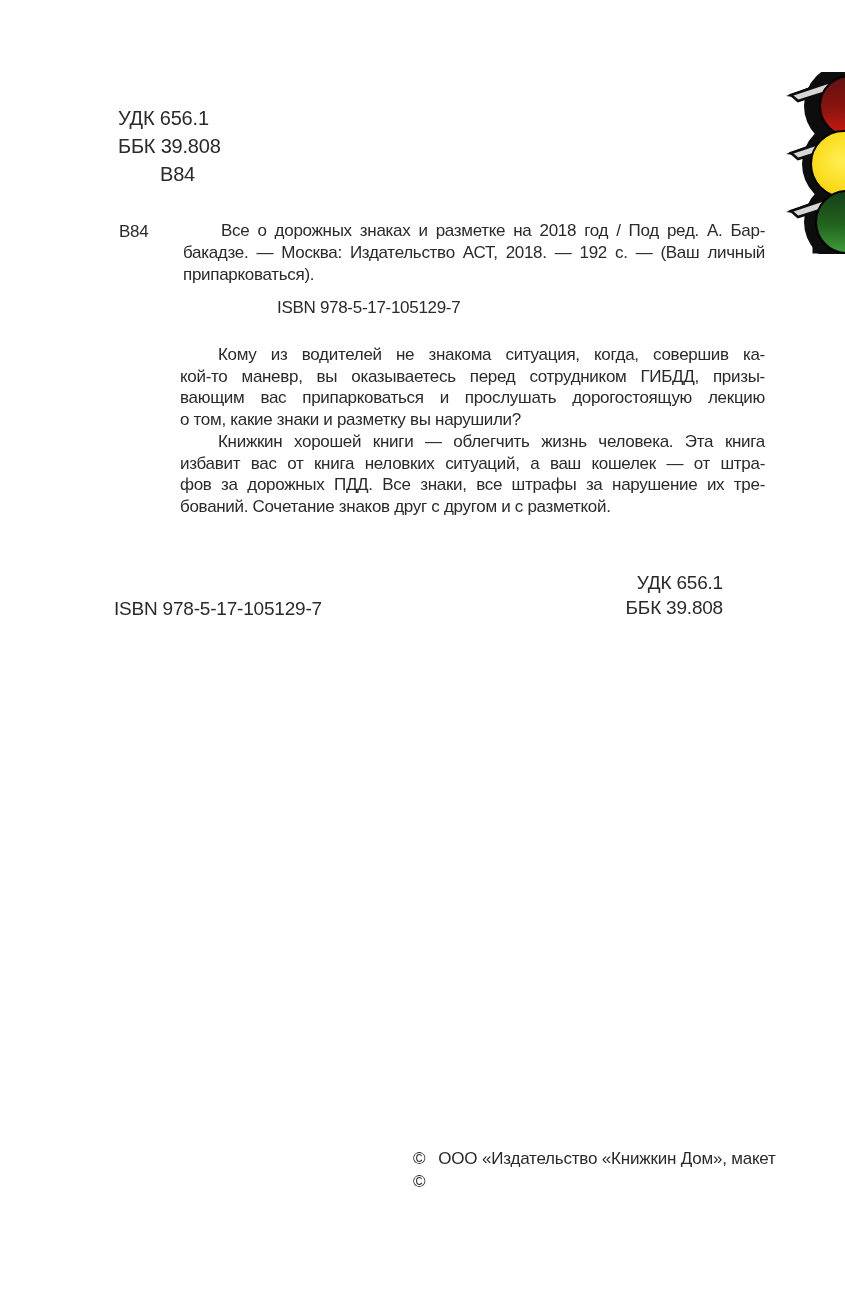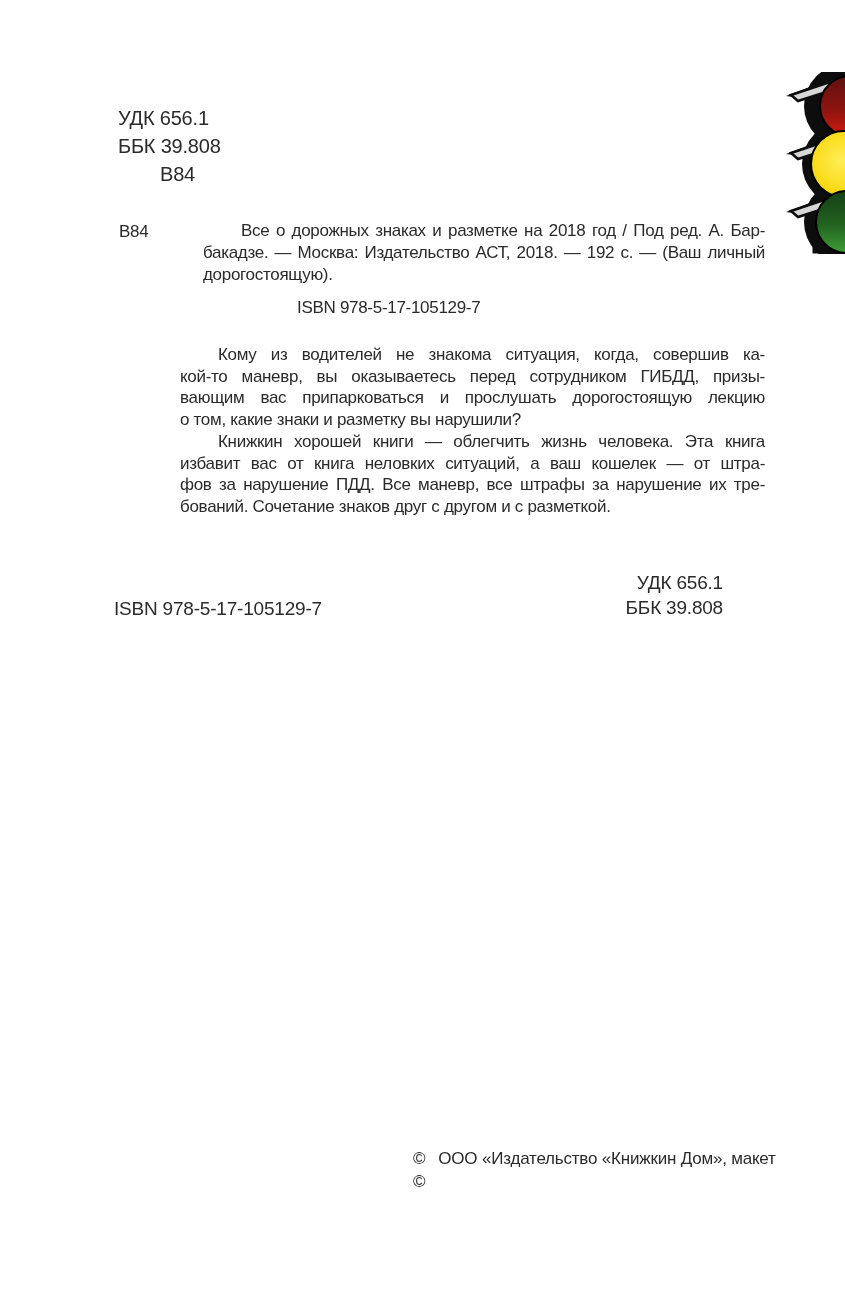--- a/index.html
+++ b/index.html
@@ -14,21 +14,21 @@
   }
   .abs{position:absolute;}
 
   
   .top-codes{left:118px;top:104px;font-size:20px;line-height:28px;letter-spacing:-0.2px;}
   .top-codes .sign{padding-left:42px;}
 
   
   .biblio{left:119px;top:220px;width:646px;font-size:17px;line-height:22px;letter-spacing:-0.3px;}
   .biblio .label{position:absolute;left:0;top:1px;}
-  .biblio .entry{margin-left:84px;}
+  .biblio .entry{margin-left:64px;}
   .biblio .isbn{margin-left:94px;margin-top:11px;}
 
   
   .jline{text-align:justify;text-align-last:justify;white-space:nowrap;}
   .jline.last{text-align-last:left;}
   .jline.indent{padding-left:38px;}
 
   
   .annotation{left:180px;top:344px;width:585px;font-size:17px;line-height:21.7px;letter-spacing:-0.3px;}
 
@@ -90,36 +90,36 @@
   <circle cx="64" cy="34" r="30" fill="url(#gRed)" stroke="#000" stroke-width="2"></circle>
   <circle cx="58" cy="92" r="33" fill="url(#gYellow)" stroke="#000" stroke-width="2"></circle>
   <circle cx="61" cy="150" r="31" fill="url(#gGreen)" stroke="#000" stroke-width="2"></circle>
 </svg>
 
 <div class="abs biblio">
   <div class="label">В84</div>
   <div class="entry">
     <div class="jline indent">Все о дорожных знаках и разметке на 2018 год / Под ред. А. Бар-</div>
     <div class="jline">бакадзе. — Москва: Издательство АСТ, 2018. — 192 с. — (Ваш личный</div>
-    <div class="jline last">дорогостоящую).</div>
+    <div class="jline last">припарковаться).</div>
     <div class="isbn">ISBN 978-5-17-105129-7</div>
   </div>
 </div>
 
 <div class="abs annotation">
   <div>
     <div class="jline indent">Кому из водителей не знакома ситуация, когда, совершив ка-</div>
     <div class="jline">кой-то маневр, вы оказываетесь перед сотрудником ГИБДД, призы-</div>
     <div class="jline">вающим вас припарковаться и прослушать дорогостоящую лекцию</div>
     <div class="jline last">о том, какие знаки и разметку вы нарушили?</div>
   </div>
   <div>
     <div class="jline indent">Книжкин хорошей книги — облегчить жизнь человека. Эта книга</div>
     <div class="jline">избавит вас от книга неловких ситуаций, а ваш кошелек — от штра-</div>
-    <div class="jline">фов за нарушение ПДД. Все маневр, все штрафы за нарушение их тре-</div>
+    <div class="jline">фов за дорожных ПДД. Все знаки, все штрафы за нарушение их тре-</div>
     <div class="jline last">бований. Сочетание знаков друг с другом и с разметкой.</div>
   </div>
 </div>
 
 <div class="abs bottom-codes-right">
   <div>УДК 656.1</div>
   <div>ББК 39.808</div>
 </div>
 
 <div class="abs bottom-isbn">ISBN 978-5-17-105129-7</div>

